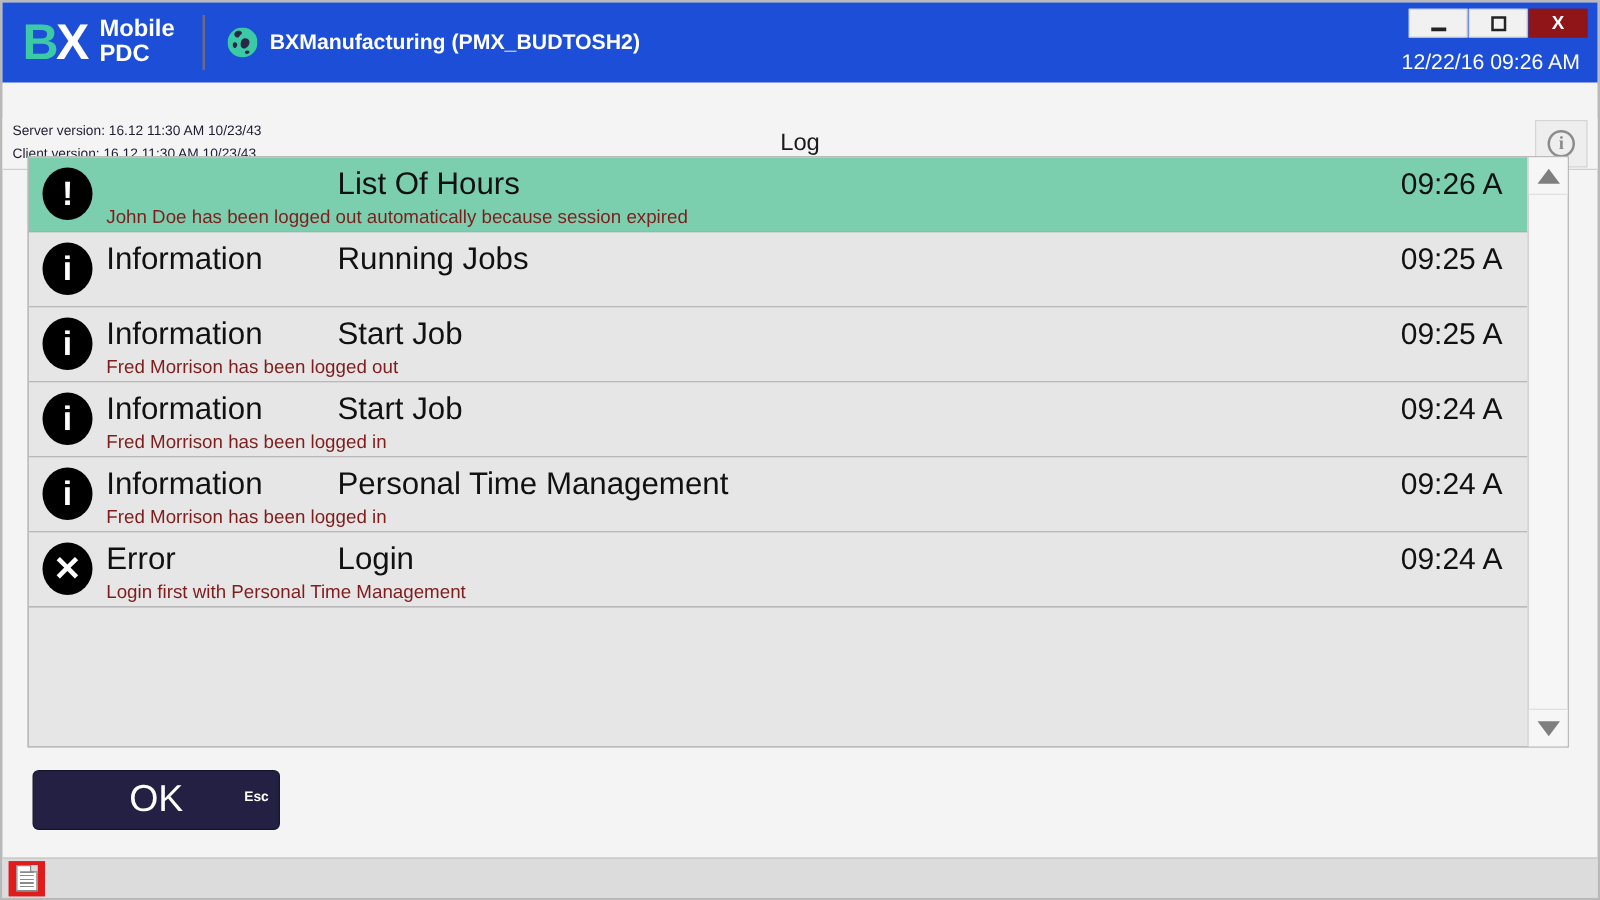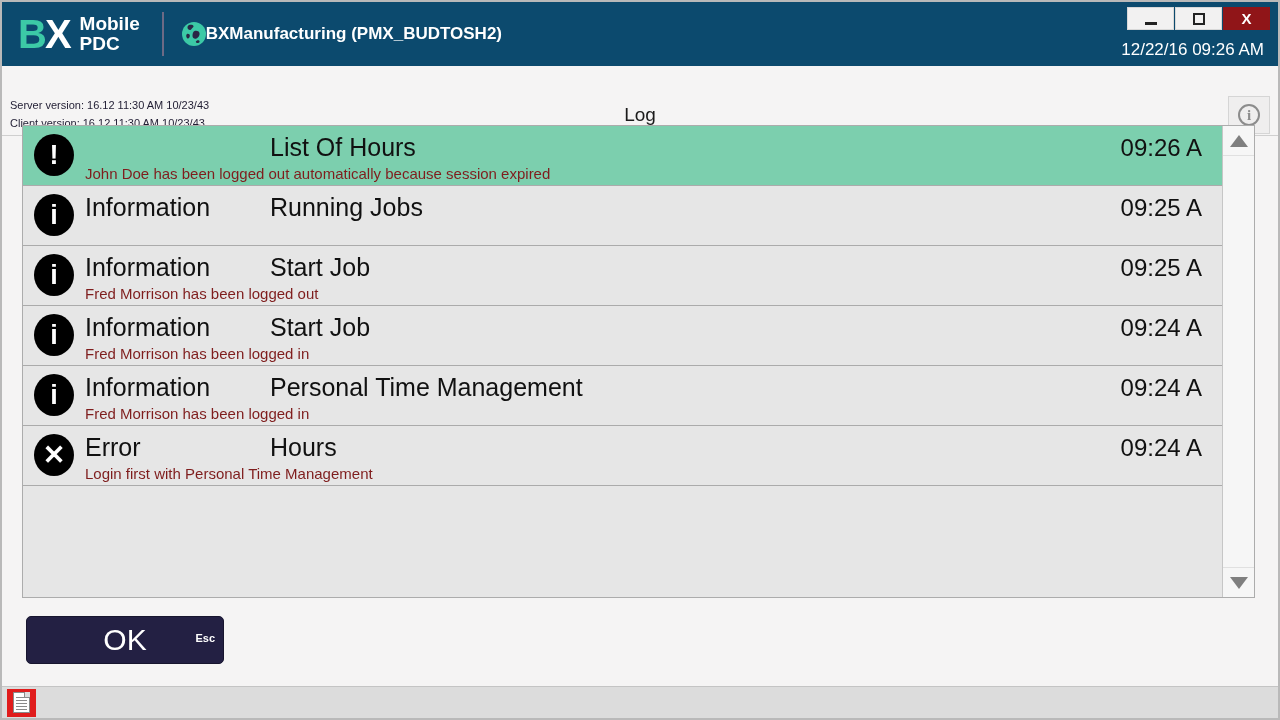--- a/index.html
+++ b/index.html
@@ -7,30 +7,30 @@
   body {
     font-family:"Liberation Sans", sans-serif;
     background:#f5f4f4;
     position:relative;
     border:2px solid #b9b9b9;
     overflow:hidden;
   }
 
   
   .titlebar {
-    height:64px; background:#0c4a6e; position:relative;
+    height:64px; background:#1d4ed8; position:relative;
     display:flex; align-items:center; color:#fff;
   }
   .logo-block { display:flex; align-items:center; padding-left:16px; }
   .logo-bx { font-size:40px; font-weight:bold; letter-spacing:-2px; line-height:1; }
   .logo-b { color:#3cc9a6; }
   .logo-x { color:#ffffff; }
   .logo-sub { margin-left:10px; font-weight:bold; font-size:19px; line-height:1.05; }
   .vdivider { width:2px; height:44px; background:#6d6a85; margin:0 18px 0 22px; }
-  .conn { display:flex; align-items:center; gap:0; font-weight:bold; font-size:17px; }
+  .conn { display:flex; align-items:center; gap:10px; font-weight:bold; font-size:17px; }
   .globe { width:24px; height:24px; }
   .win-controls { position:absolute; top:5px; right:8px; display:flex; }
   .win-btn {
     width:47px; height:23px; background:#f2f1f1; border:1px solid #d8d8d8;
     display:flex; align-items:center; justify-content:center; cursor:pointer;
   }
   .win-btn + .win-btn { margin-left:1px; }
   .min-glyph { width:12px; height:3px; background:#222; margin-top:10px; }
   .max-glyph { width:12px; height:12px; border:2px solid #222; background:transparent; }
   .win-close { background:#901518; border-color:#901518; color:#fff; font-weight:bold; font-size:15px; }
@@ -218,21 +218,21 @@
     <div class="row-severity">Information</div>
     <div class="row-action">Personal Time Management</div>
     <div class="row-time">09:24 A</div>
     <div class="row-message">Fred Morrison has been logged in</div>
   </div>
       <div class="log-row">
     <div class="row-icon">
           <span class="glyph">✕</span>
         </div>
     <div class="row-severity">Error</div>
-    <div class="row-action">Hours</div>
+    <div class="row-action">Login</div>
     <div class="row-time">09:24 A</div>
     <div class="row-message">Login first with Personal Time Management</div>
   </div>
     </div>
   <div class="scrollbar">
     <div class="scroll-btn up">
         <span class="tri-up"></span>
       </div>
     <div class="scroll-btn down">
         <span class="tri-down"></span>

